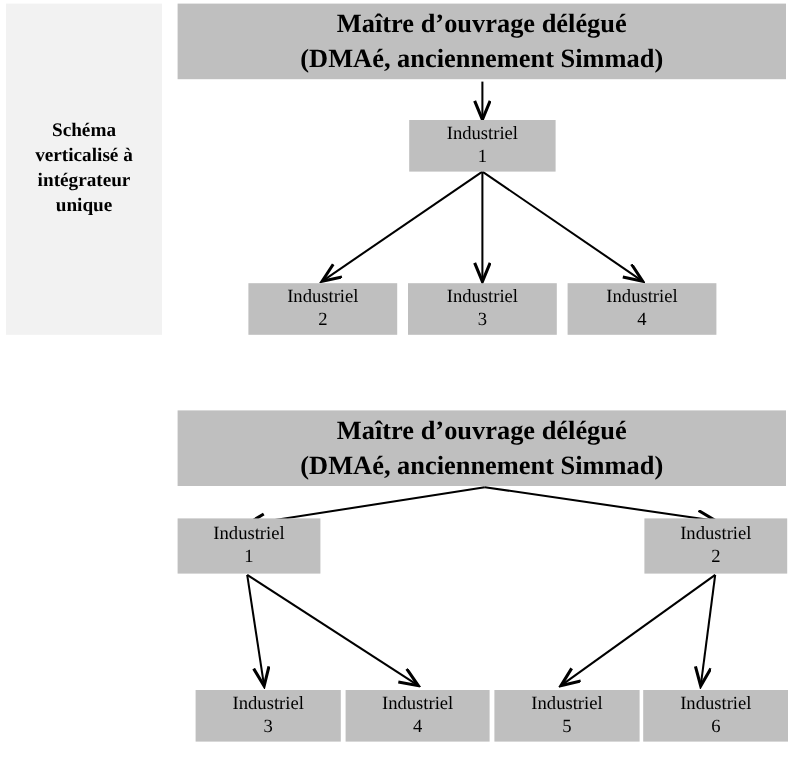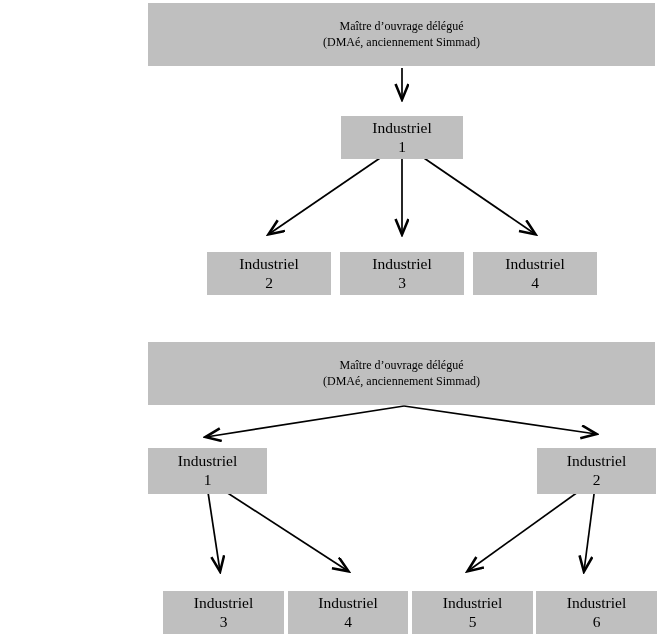--- a/index.html
+++ b/index.html
@@ -45,29 +45,28 @@
     position: absolute;
     background: #bfbfbf;
     display: flex;
     flex-direction: column;
     align-items: center;
     justify-content: center;
     text-align: center;
     box-sizing: border-box;
   }
   .header-box {
-    font-weight: normal;
-    font-size: 12px;
+    font-weight: bold;
+    font-size: 22px;
     line-height: 1.30;
   }
   .ind-box {
     font-weight: normal;
     font-size: 15.5px;
     line-height: 1.22;
-    margin-top: 16px;
   }
   .ind-box .ind-label,
   .ind-box .ind-num {
     display: block;
   }
   .header-line {
     display: block;
   }
 </style>
 </head>
@@ -96,20 +95,23 @@
 
     <line x1="206" y1="479" x2="220" y2="571" stroke="#000000" stroke-width="1.7" marker-end="url(#ah)"></line>
 
     <line x1="206" y1="479" x2="348" y2="571" stroke="#000000" stroke-width="1.7" marker-end="url(#ah)"></line>
 
     <line x1="596" y1="479" x2="468" y2="571" stroke="#000000" stroke-width="1.7" marker-end="url(#ah)"></line>
 
     <line x1="596" y1="479" x2="584" y2="571" stroke="#000000" stroke-width="1.7" marker-end="url(#ah)"></line>
   </svg>
 
+  <div class="side-panel" style="left:5px; top:3px; width:130px; height:276px;">
+    <span>Schéma verticalisé à intégrateur unique</span>
+  </div>
 
   <div class="node-box header-box" style="left:148px; top:3px; width:507px; height:63px;">
     <span class="header-line">Maître d’ouvrage délégué</span>
     <span class="header-line">(DMAé, anciennement Simmad)</span>
   </div>
 
   <div class="node-box ind-box" style="left:341px; top:100px; width:122px; height:43px;">
     <span class="ind-label">Industriel</span>
     <span class="ind-num">1</span>
   </div>

